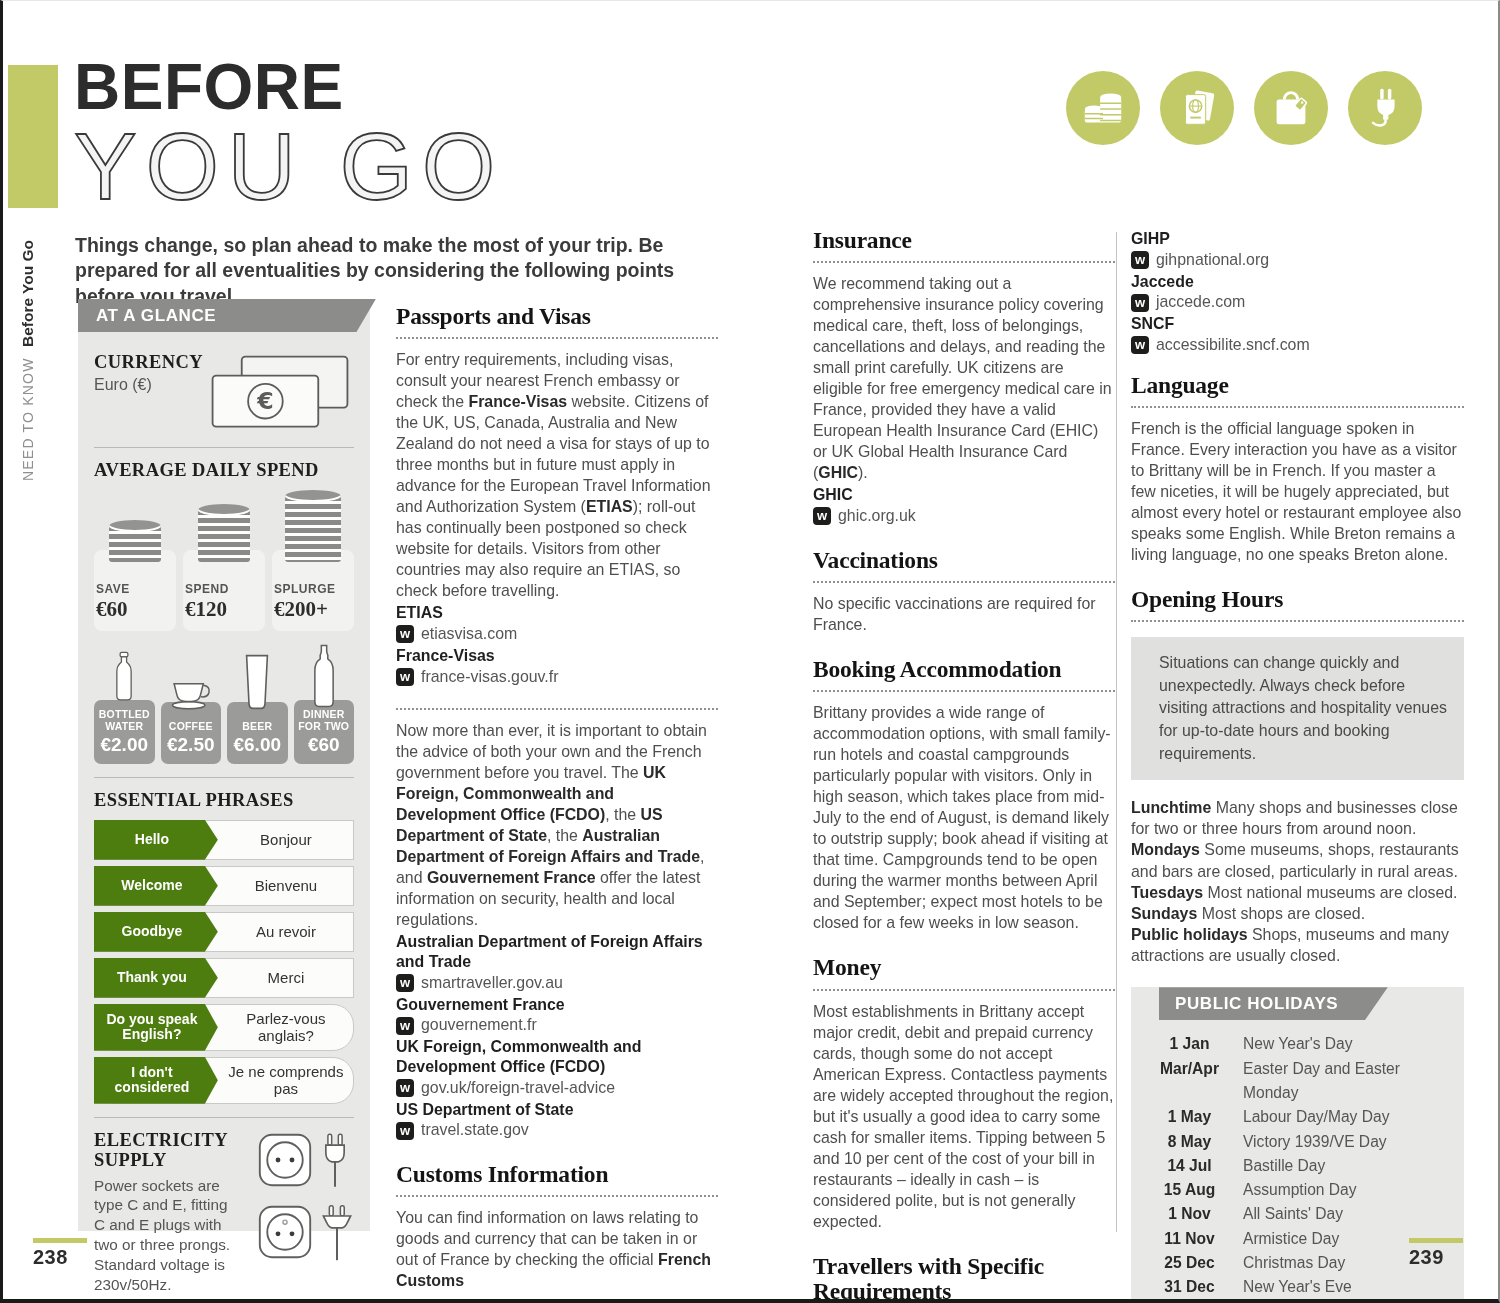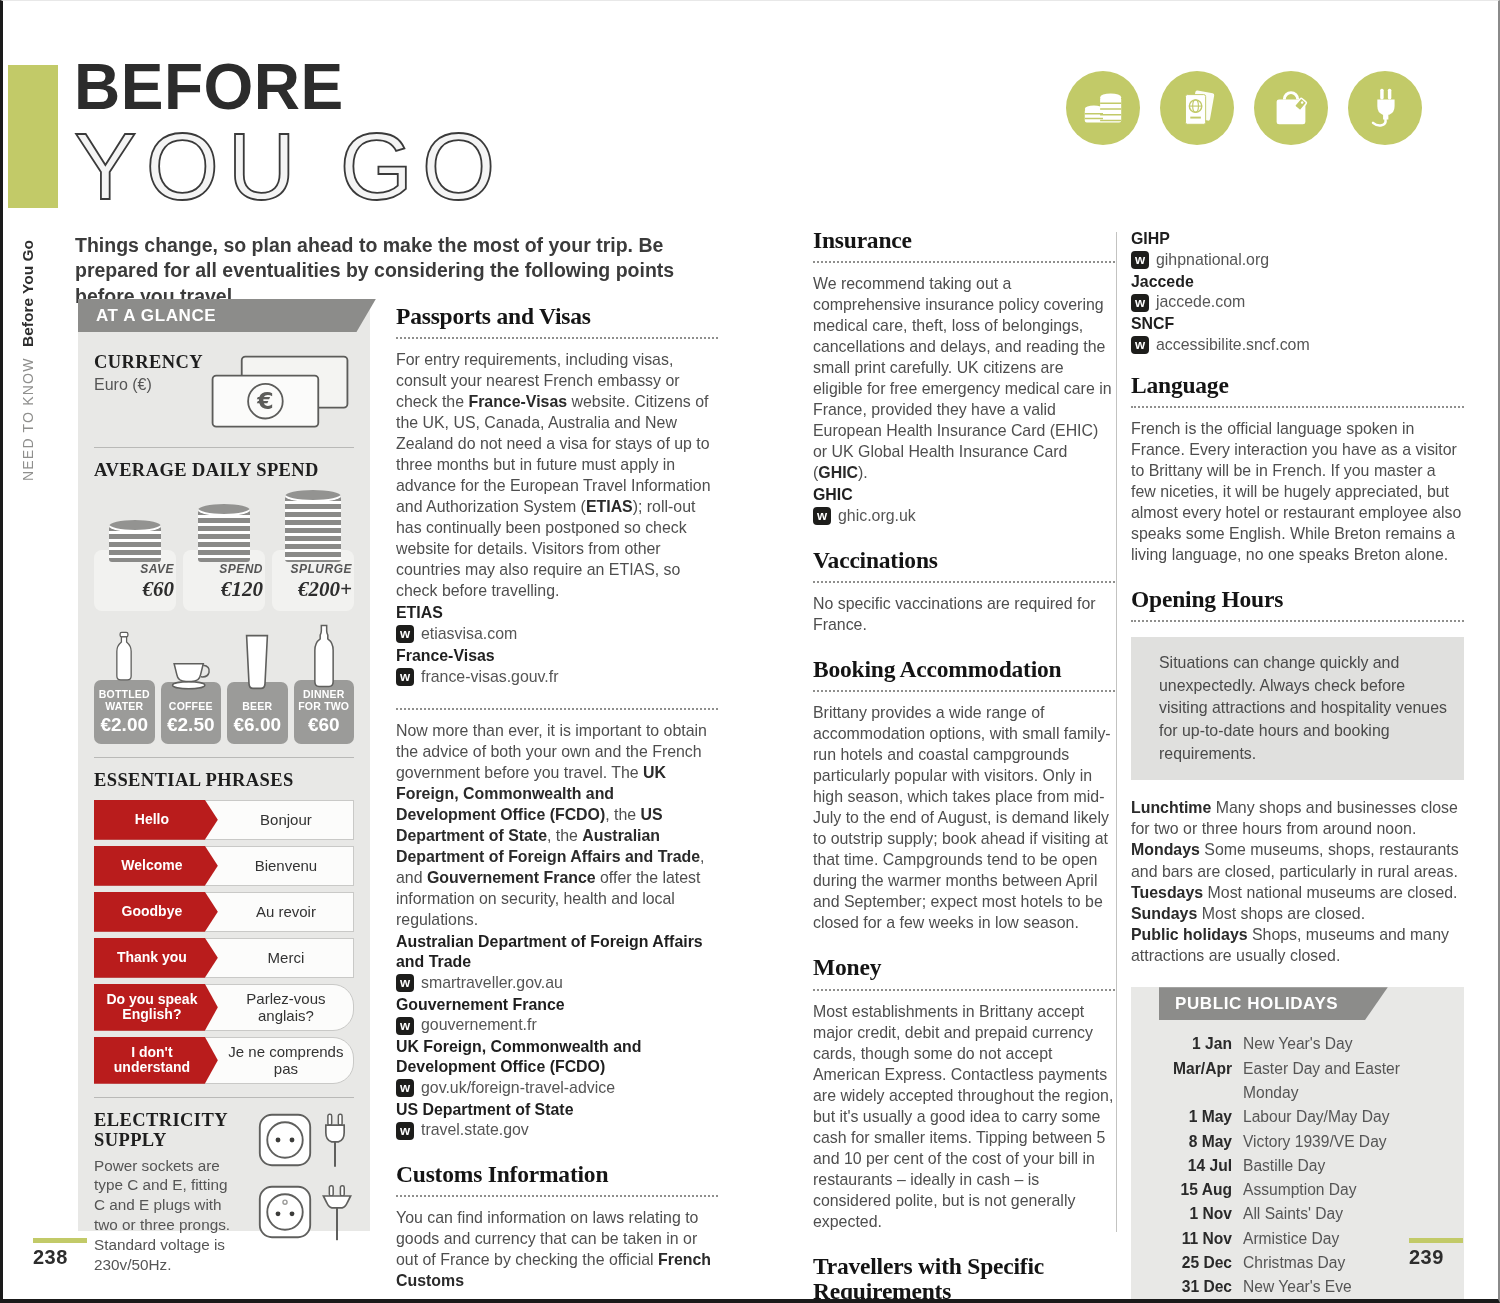--- a/index.html
+++ b/index.html
@@ -34,33 +34,33 @@
   .aag h3 { font-family:"Liberation Serif", serif; font-weight:bold; font-size:18.5px; color:#1e1e1e; letter-spacing:.4px; line-height:1.1; }
   .cur-row { display:flex; justify-content:space-between; margin-top:8px; }
   .cur-value { font-size:16px; color:#555; margin-top:4px; }
   .aag-hr { border:none; border-top:1.5px solid #b9b9b7; margin:13px 0 12px; }
   .spend-row { display:flex; gap:7px; margin-top:16px; }
   .spend-cell { flex:1; display:flex; flex-direction:column; align-items:center; justify-content:flex-end; }
   .coin { position:relative; width:52px; border-radius:3px; background:#8a8a88; z-index:2; margin-bottom:-12px; }
   .coin::before { content:''; position:absolute; top:-6px; left:0; right:0; height:12px; background:#939391; border-radius:50%; box-shadow:inset 0 -2px 0 #fff; }
   .coin::after { content:''; position:absolute; inset:0; background:repeating-linear-gradient(180deg, transparent 0 5px, #fff 5px 8px); border-radius:3px; }
   .c-save { height:36px; } .c-spend { height:52px; } .c-splurge { height:66px; width:56px; }
-  .spend-box { width:100%; background:#f2f2f0; border-radius:8px; text-align:right; padding:12px 2px 9px;font-style:italic; }
+  .spend-box { width:100%; background:#f2f2f0; border-radius:8px; text-align:left; padding:32px 2px 9px; }
   .spend-label { font-size:12px; color:#555; letter-spacing:.5px; font-weight:bold; }
   .spend-value { font-family:"Liberation Serif", serif; font-weight:bold; font-size:21px; color:#2d2d2d; margin-top:1px; }
   .price-row { display:flex; gap:6px; margin-top:13px; }
   .price-cell { flex:1; display:flex; flex-direction:column; align-items:center; justify-content:flex-end; }
   .price-cell svg { margin-bottom:-8px; position:relative; z-index:2; }
   .price-box { width:100%; background:#9b9b99; border-radius:7px; text-align:center; padding:8px 2px 8px; color:#fff; min-height:62px; display:flex; flex-direction:column; justify-content:flex-end; }
   .price-label { font-size:10.5px; font-weight:bold; line-height:1.15; letter-spacing:.2px; }
   .price-value { font-size:19px; font-weight:bold; margin-top:2px; }
   .phrase-list { margin-top:9px; }
   .phrase-row { position:relative; background:#fcfcfb; border:1px solid #c9c9c7; margin-bottom:6px; min-height:40px; display:flex; align-items:center; }
   .phrase-row.tall { min-height:47px;border-radius:21px; }
-  .phrase-left { position:absolute; left:-1px; top:-1px; bottom:-1px; width:48%; background:#b91c1c;
+  .phrase-left { position:absolute; left:-1px; top:-1px; bottom:-1px; width:48%; background:#4d7c0f;
     clip-path:polygon(0 0,calc(100% - 13px) 0,100% 50%,calc(100% - 13px) 100%,0 100%);
     color:#fff; font-weight:bold; font-size:14px; line-height:1.12; display:flex; align-items:center; justify-content:center; text-align:center; padding:2px 12px 2px 4px; }
   .phrase-right { margin-left:48%; width:52%; text-align:center; font-size:15px; color:#333; line-height:1.15; padding:4px 2px; }
   .elec { display:flex; gap:20px; margin-top:10px; }
   .elec-text { width:158px; }
   .elec-text p { font-size:15.3px; color:#555; line-height:1.3; margin-top:5px; }
   .elec-icons { display:flex; flex-direction:column; gap:14px; padding-top:2px; }
   .elec-pair { display:flex; gap:7px; align-items:flex-start; }
   
   .col { position:absolute; }
@@ -76,21 +76,21 @@
   .wl-url { font-size:15.9px; color:#555; line-height:1.3; display:flex; align-items:center; margin-top:1px; }
   .wicon { display:inline-block; flex:0 0 auto; width:18px; height:18px; background:#1d1d1b; color:#fff; border-radius:4px; font-weight:bold; font-size:13px; line-height:18px; text-align:center; margin-right:7px; }
   .callout { background:#e0e0de; padding:15px 16px 15px 28px; font-size:15.9px; color:#4a4a4a; line-height:1.42; margin:15px 0 17px; }
   .oh-entry { font-size:15.9px; color:#4e4e4e; line-height:1.33; }
   .oh-term { font-weight:bold; color:#2a2a2a; }
   .ph-box { background:#e8e8e6; margin-top:21px; padding:0 16px 20px; }
   .ph-banner { width:76%; height:33px; background:#8c8c8a; clip-path:polygon(0 0,100% 0,90% 100%,0 100%);
     color:#fff; font-weight:bold; font-size:17px; line-height:33px; letter-spacing:.6px; padding-left:16px; margin-left:12px; }
   .ph-rows { margin-top:12px; }
   .ph-row { display:flex; font-size:15.6px; line-height:1.56; }
-  .ph-date { width:96px; text-align:right; font-weight:bold; color:#2a2a2a; padding-right:11px; flex:0 0 auto; }
+  .ph-date { width:96px; text-align:center; font-weight:bold; color:#2a2a2a; padding-right:11px; flex:0 0 auto; }
   .ph-name { color:#555; }
   .vrule { position:absolute; left:1113px; top:231px; width:1px; height:1000px; background:#c3c3c1; }
   
   .foot { position:absolute; top:1237px; }
   .foot-bar { width:54px; height:5px; background:#c2ca68; margin-bottom:3px; }
   .foot-num { font-size:20px; font-weight:bold; color:#2d2d2d; letter-spacing:.5px; }
   #foot-left { left:30px; } #foot-right { left:1406px; }
   svg { display:block; }
 </style>
 </head>
@@ -254,21 +254,21 @@
         </div>
         <div class="phrase-row">
           <div class="phrase-left">Thank you</div>
           <div class="phrase-right">Merci</div>
         </div>
         <div class="phrase-row tall">
           <div class="phrase-left">Do you speak English?</div>
           <div class="phrase-right">Parlez-vous anglais?</div>
         </div>
         <div class="phrase-row tall">
-          <div class="phrase-left">I don't understand</div>
+          <div class="phrase-left">I don't considered</div>
           <div class="phrase-right">Je ne comprends pas</div>
         </div>
       </div>
       <hr class="aag-hr">
       <div class="elec">
         <div class="elec-text">
           <h3 style="width:120px;">ELECTRICITY SUPPLY</h3>
           <p>Power sockets are type C and E, fitting C and E plugs with two or three prongs. Standard voltage is 230v/50Hz.</p>
         </div>
         <div class="elec-icons">

